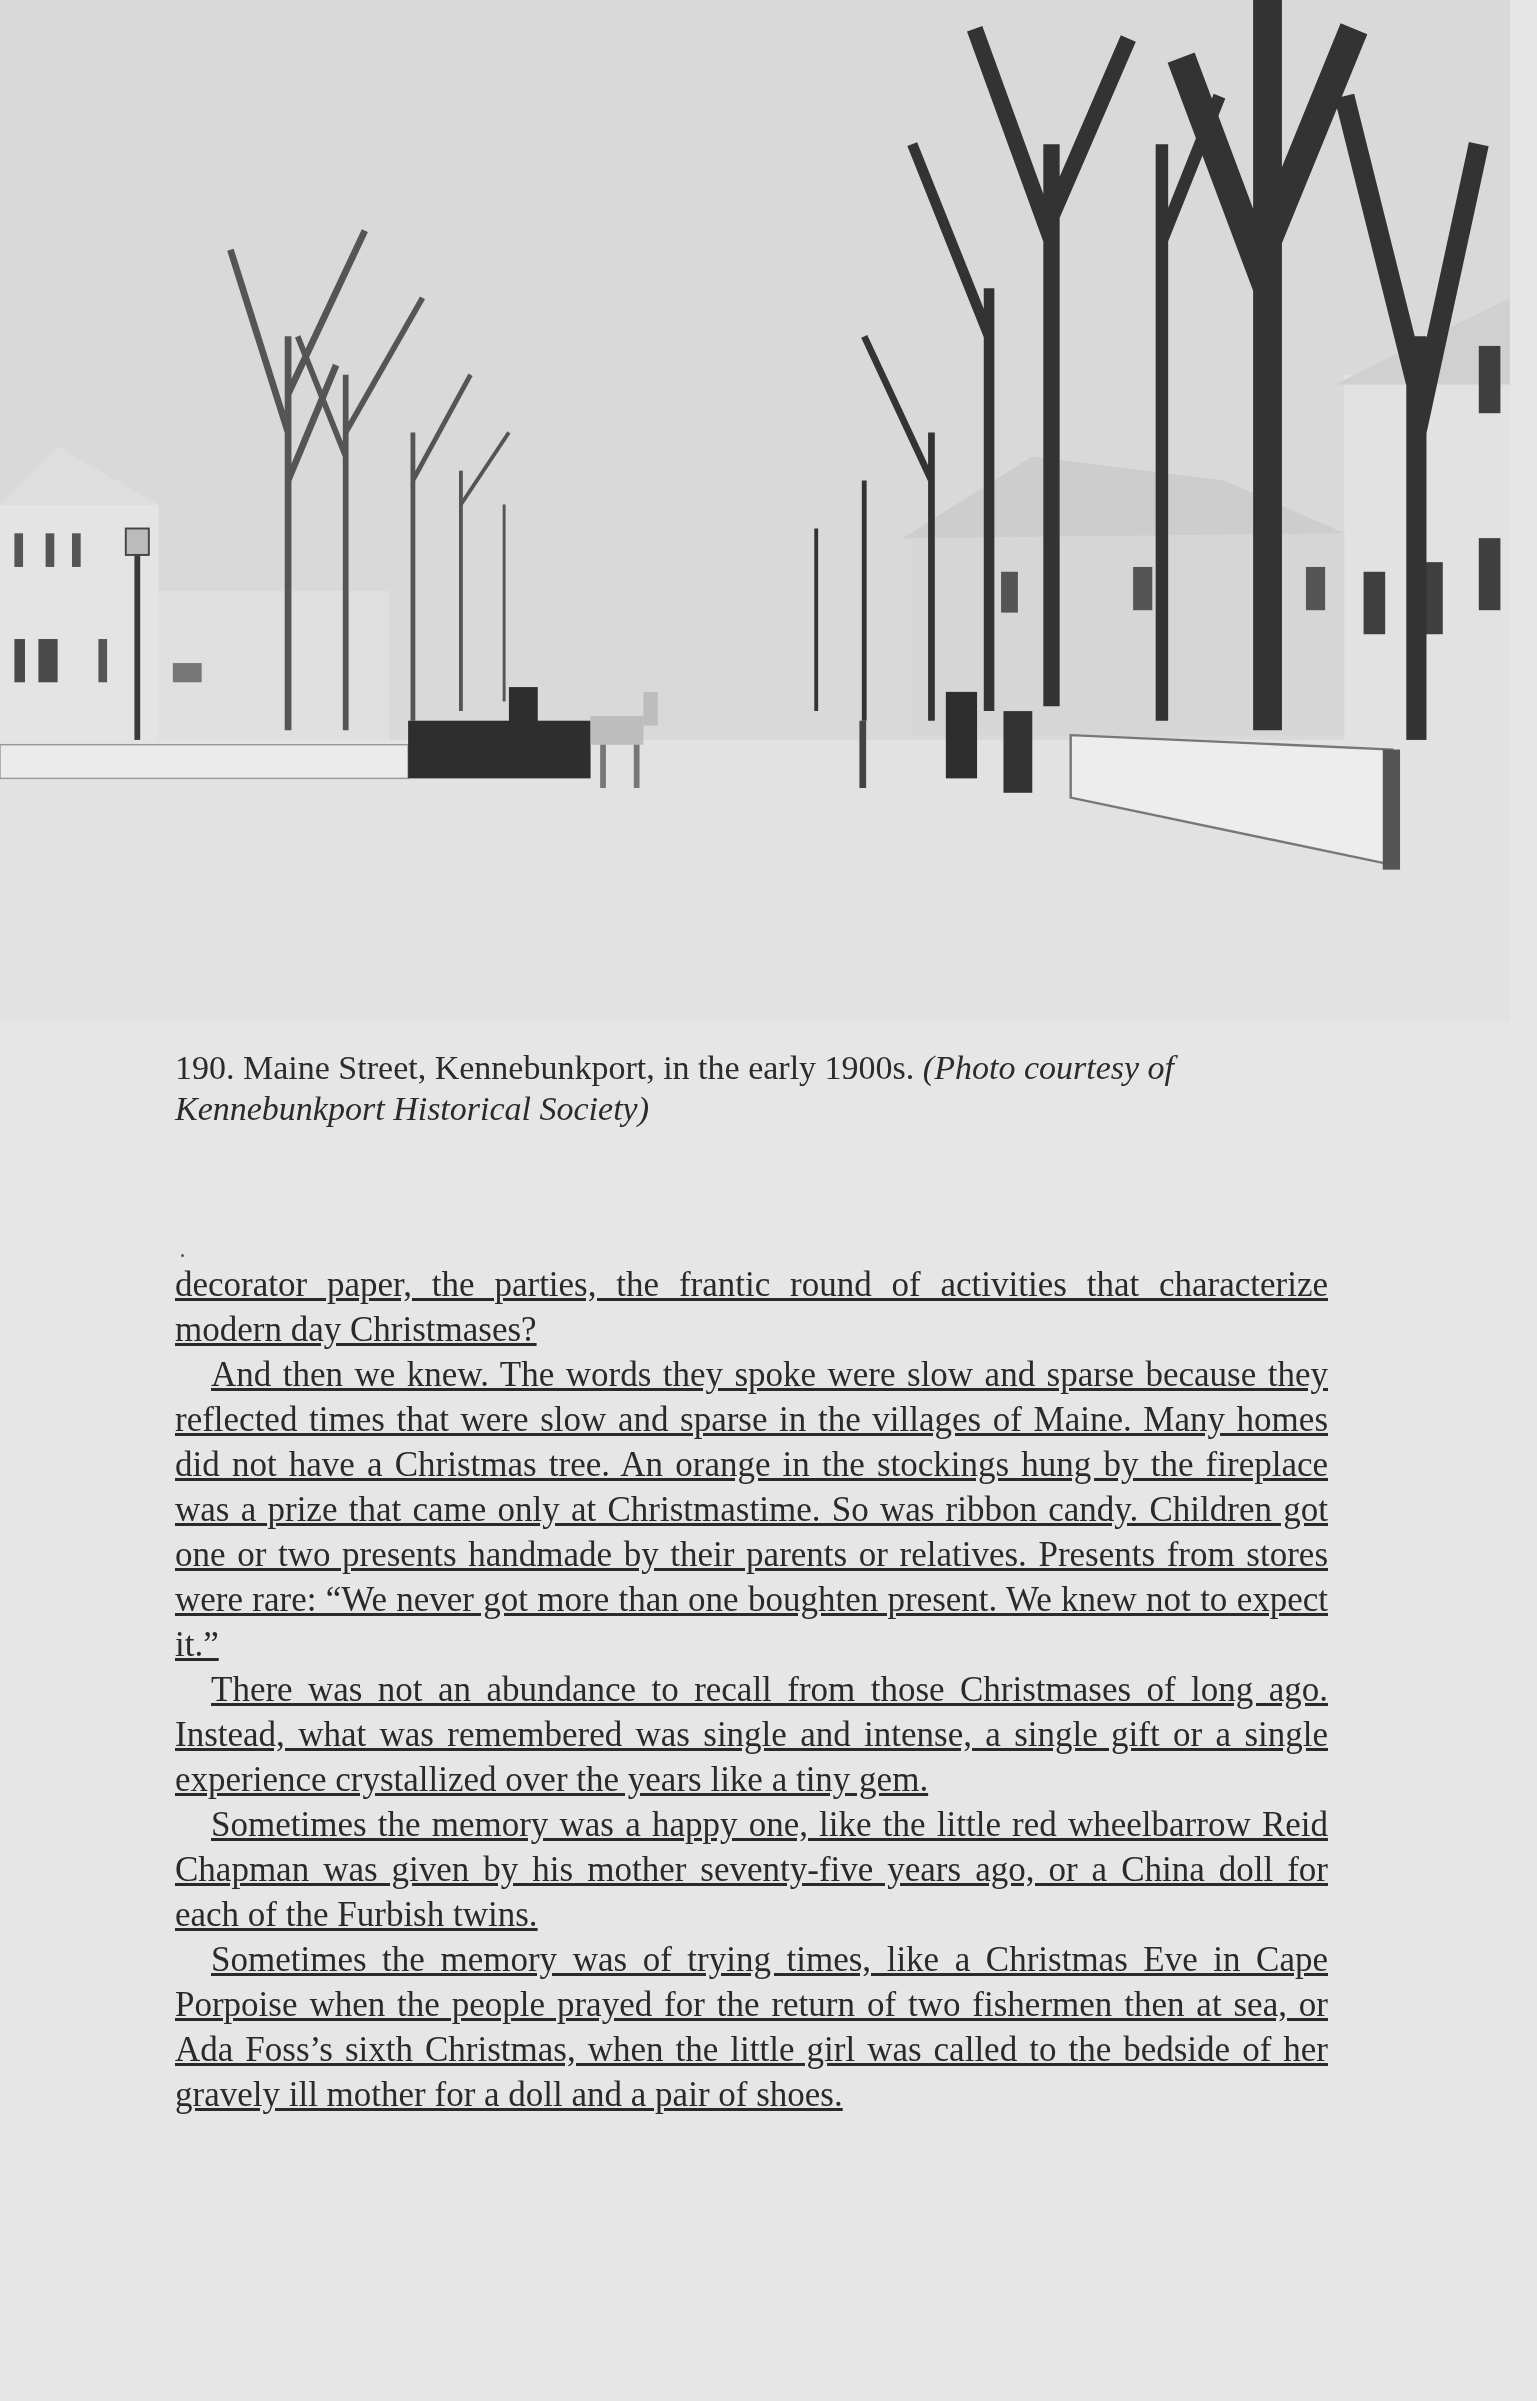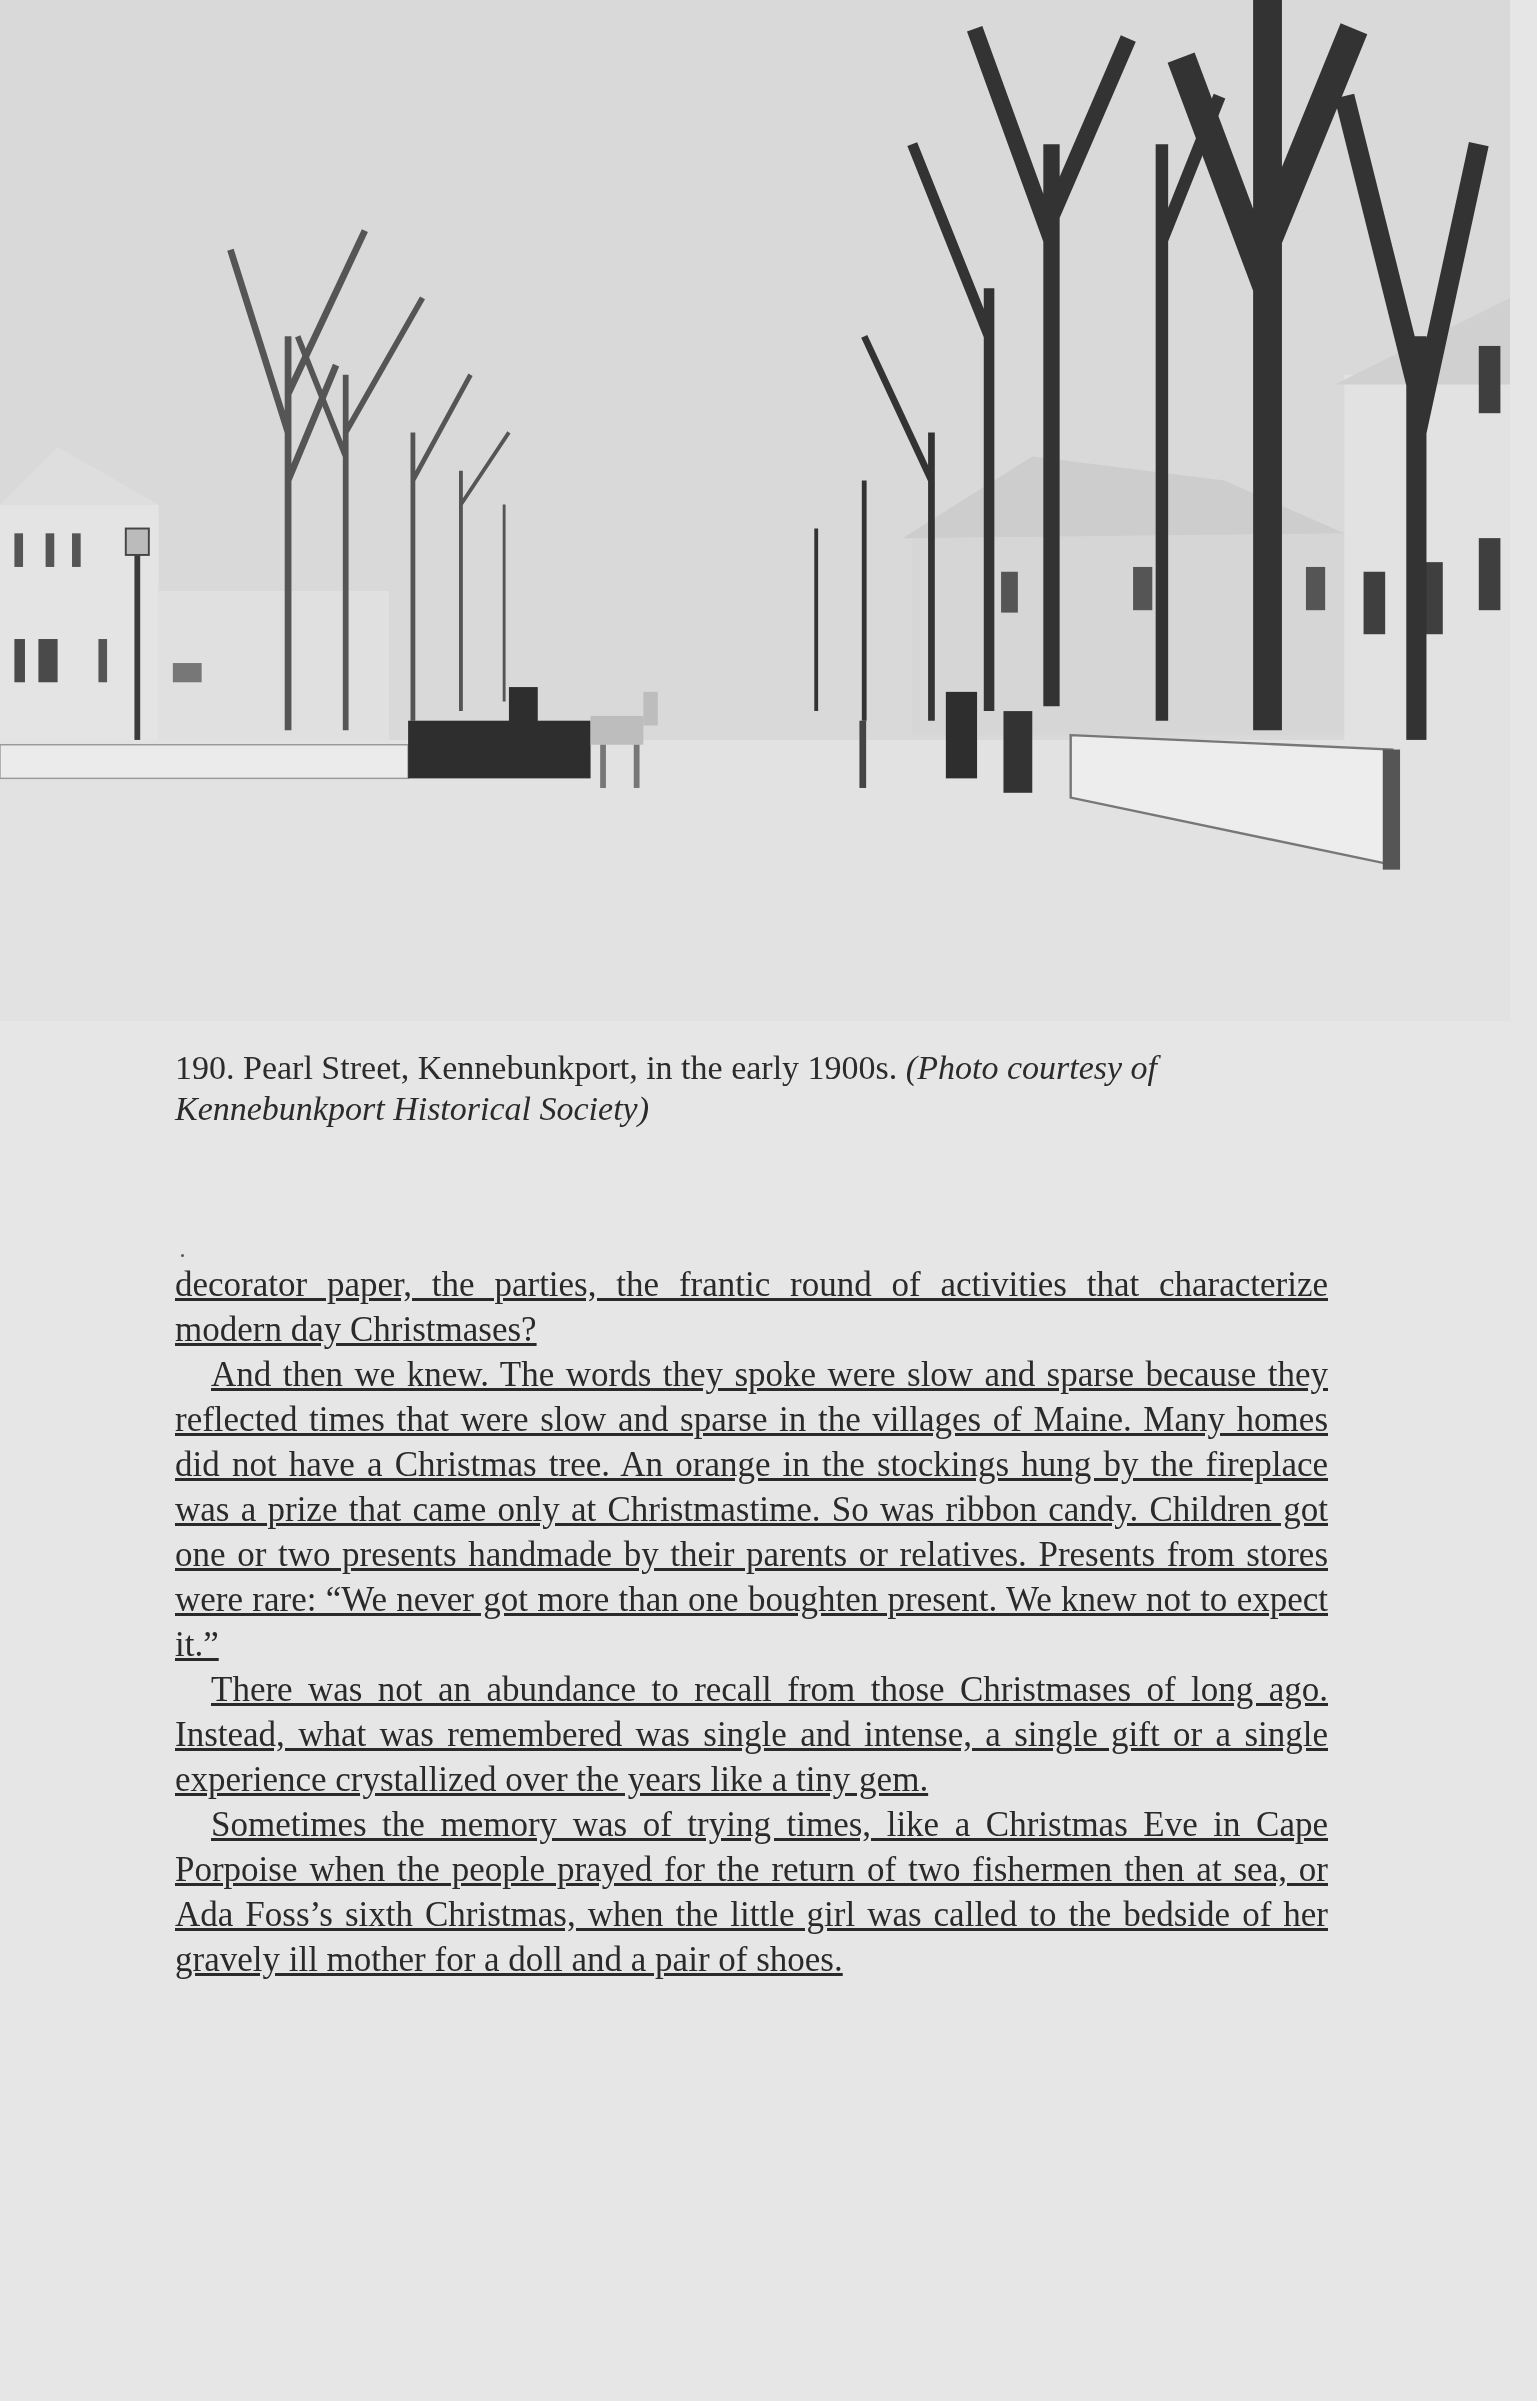--- a/index.html
+++ b/index.html
@@ -151,24 +151,25 @@
 
     <g>
       <rect x="1970" y="1440" width="65" height="180" fill="#2e2e2e"></rect>
       <rect x="2090" y="1480" width="60" height="170" fill="#333"></rect>
       <rect x="1790" y="1500" width="14" height="140" fill="#444"></rect>
     </g>
   </svg>
 </div>
 
 <div class="caption">
-  <span>190.</span><span> Pearl Street, Kennebunkport, in the early 1900s. </span><span class="italic">(Photo courtesy of Kennebunkport Historical Society)</span>
+  <span>190.</span><span> Maine Street, Kennebunkport, in the early 1900s. </span><span class="italic">(Photo courtesy of Kennebunkport Historical Society)</span>
 </div>
 
 <div class="stray-dot"></div>
 
 <div class="body-text">
   <p>decorator paper, the parties, the frantic round of activities that characterize modern day Christmases?</p>
   <p class="indent">And then we knew. The words they spoke were slow and sparse because they reflected times that were slow and sparse in the villages of Maine. Many homes did not have a Christmas tree. An orange in the stockings hung by the fireplace was a prize that came only at Christmastime. So was ribbon candy. Children got one or two presents handmade by their parents or relatives. Presents from stores were rare: “We never got more than one boughten present. We knew not to expect it.”</p>
   <p class="indent">There was not an abundance to recall from those Christmases of long ago. Instead, what was remembered was single and intense, a single gift or a single experience crystallized over the years like a tiny gem.</p>
+  <p class="indent">Sometimes the memory was a happy one, like the little red wheelbarrow Reid Chapman was given by his mother seventy-five years ago, or a China doll for each of the Furbish twins.</p>
   <p class="indent">Sometimes the memory was of trying times, like a Christmas Eve in Cape Porpoise when the people prayed for the return of two fishermen then at sea, or Ada Foss’s sixth Christmas, when the little girl was called to the bedside of her gravely ill mother for a doll and a pair of shoes.</p>
 </div>
 
 
 </body></html>

